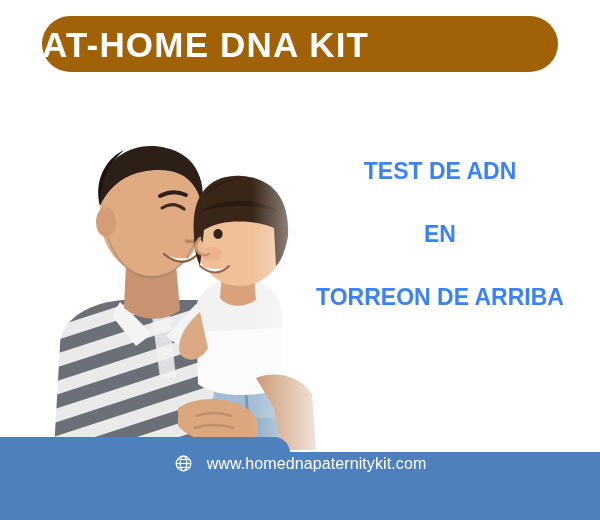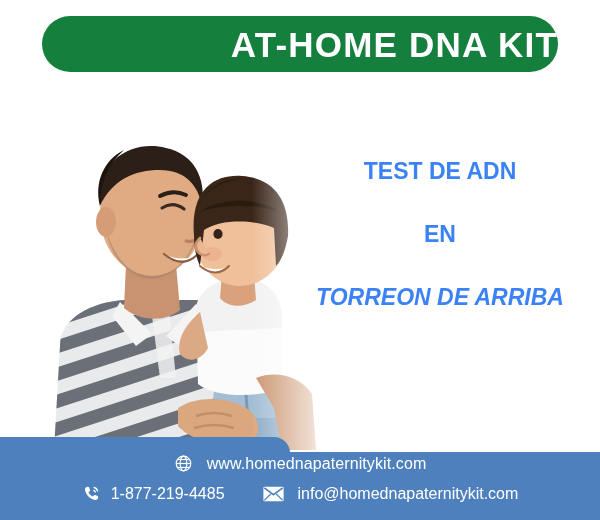--- a/index.html
+++ b/index.html
@@ -20,25 +20,25 @@
     overflow: hidden;
   }
 
   
   #header-pill {
     position: absolute;
     left: 42px;
     top: 16px;
     width: 516px;
     height: 56px;
-    background: #15803d;
+    background: #a16207;
     border-radius: 28px;
     display: flex;
     align-items: center;
-    justify-content: flex-end;
+    justify-content: flex-start;
     box-sizing: border-box;
   }
   #header-title {
     color: #ffffff;
     font-size: 35px;
     font-weight: bold;
     letter-spacing: 1.2px;
     line-height: 1;
     white-space: nowrap;
     text-align: center;
@@ -69,21 +69,21 @@
   }
   .headline-line {
     color: #3b82f6;
     font-weight: bold;
     font-size: 23px;
     line-height: 1;
     white-space: nowrap;
   }
   #headline-line-1 { margin: 0 0 0 0; }
   #headline-line-2 { margin: 40px 0 8px 0; }
-  #headline-line-3 { margin: 40px 0 0 0; font-size: 23px; font-style: italic; }
+  #headline-line-3 { margin: 40px 0 0 0; font-size: 23px; }
 
   
   #footer {
     position: absolute;
     left: 0;
     top: 432px;
     width: 600px;
     height: 88px;
     padding-left: 40px;
   }
@@ -282,44 +282,17 @@
               <ellipse cx="12" cy="12" rx="4.2" ry="9.2"></ellipse>
               <line x1="2.8" y1="12" x2="21.2" y2="12"></line>
               <line x1="4.3" y1="7" x2="19.7" y2="7"></line>
               <line x1="4.3" y1="17" x2="19.7" y2="17"></line>
             </svg>
           </span>
           <span id="website-text" class="footer-text">www.homednapaternitykit.com</span>
         </div>
       </div>
 
-      <div id="footer-row-contact" class="footer-row">
-        <div class="footer-item">
-          <span id="phone-icon" class="footer-icon">
-            <svg width="19" height="19" viewBox="0 0 24 24" fill="none" stroke="#ffffff" stroke-width="1.8" stroke-linecap="round">
-              <path d="M7.2 3.6 c1.1 0 1.6 .6 2 1.6 l.9 2.2 c.3 .8 .1 1.3 -.5 1.8
-                       l-1 .8 c-.3 .3 -.4 .6 -.2 1 a12 12 0 0 0 4.6 4.6 c.4 .2 .7 .1 1 -.2
-                       l.8 -1 c.5 -.6 1 -.8 1.8 -.5 l2.2 .9 c1 .4 1.6 .9 1.6 2
-                       c0 2.2 -1.8 3.6 -3.8 3.4 C10.4 19.4 4.6 13.6 3.8 7.4
-                       C3.6 5.4 5 3.6 7.2 3.6 Z" fill="#ffffff" stroke="none"></path>
-              <path d="M15.4 4.4 a5.6 5.6 0 0 1 4.2 4.2"></path>
-              <path d="M15 8.2 a2.6 2.6 0 0 1 1.8 1.8"></path>
-            </svg>
-          </span>
-          <span id="phone-text" class="footer-text">1-877-219-4485</span>
-        </div>
-
-        <div class="footer-item">
-          <span id="mail-icon" class="footer-icon">
-            <svg width="21" height="16" viewBox="0 0 26 19">
-              <rect x="0.5" y="0.5" width="25" height="18" rx="1.4" fill="#ffffff"></rect>
-              <path d="M1.6 2 L13 10.4 L24.4 2" fill="none" stroke="#4e80bd" stroke-width="2"></path>
-              <path d="M1.6 17.4 L9.6 9.4 M24.4 17.4 L16.4 9.4" fill="none" stroke="#4e80bd" stroke-width="1.6"></path>
-            </svg>
-          </span>
-          <span id="email-text" class="footer-text">info@homednapaternitykit.com</span>
-        </div>
-      </div>
 
     </div>
   </div>
 
 </div>
 
 </body></html>

